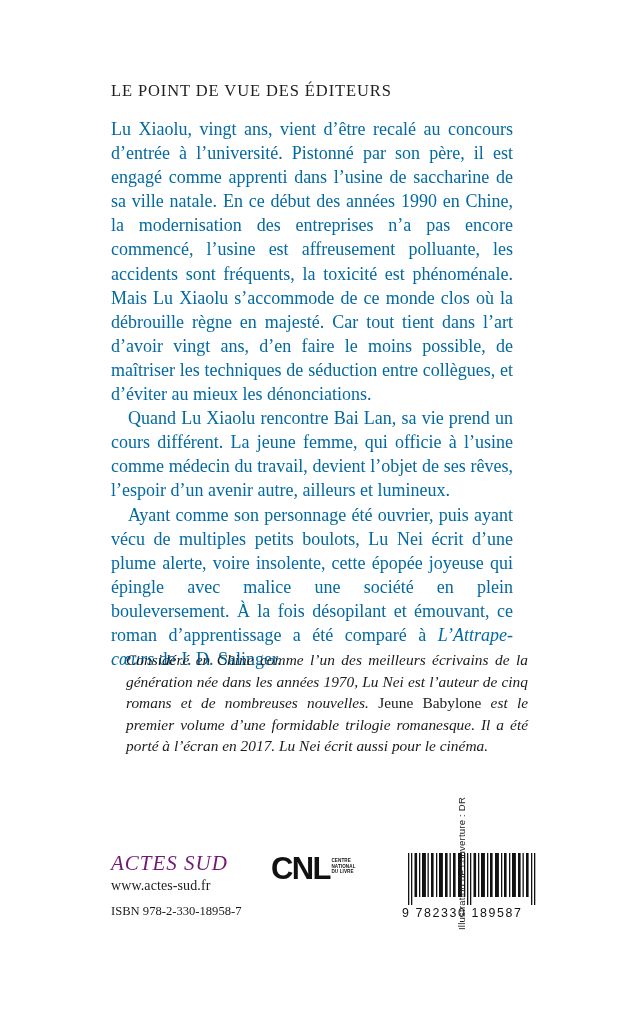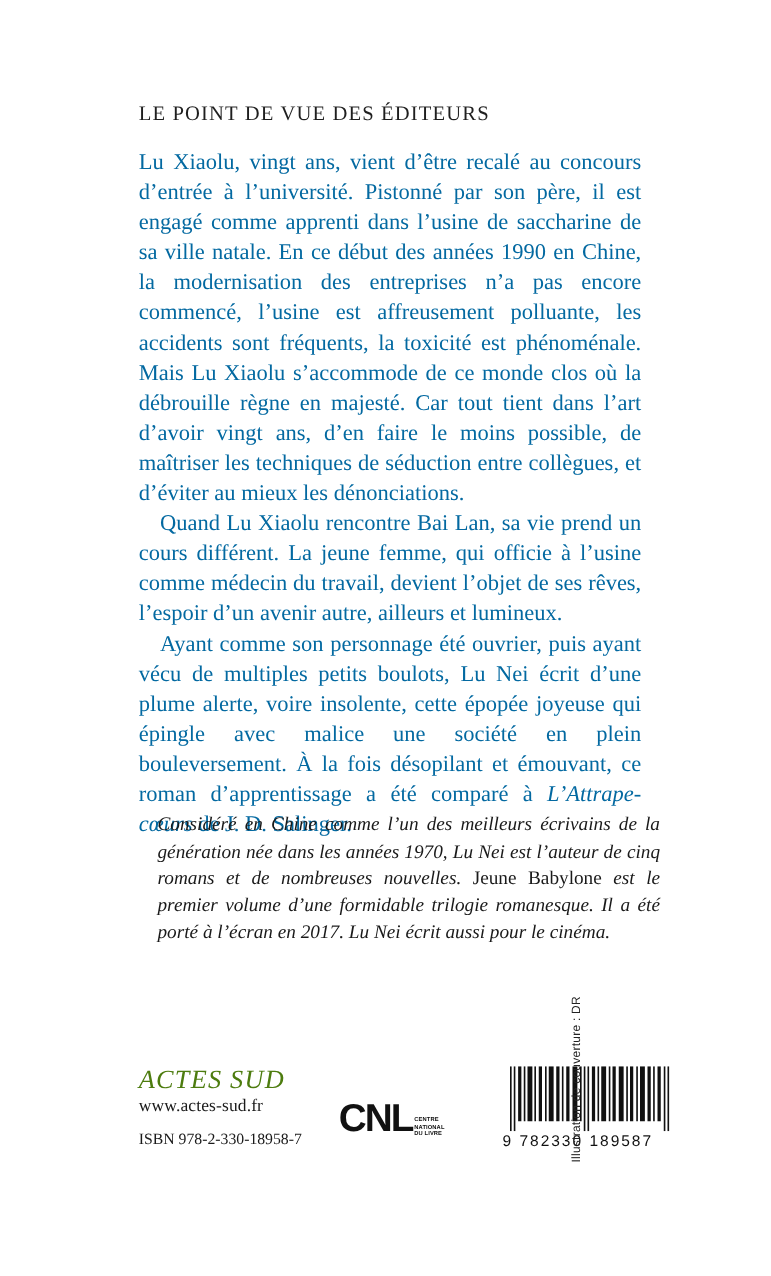--- a/index.html
+++ b/index.html
@@ -85,21 +85,21 @@
 
   .publisher-block {
     position: absolute;
     left: 0;
     top: 0;
   }
   .publisher-name {
     font-style: italic;
     font-size: 21px;
     letter-spacing: 1px;
-    color: #4d7c0f;
+    color: #701a75;
     line-height: 1;
   }
   .publisher-url {
     font-size: 14px;
     color: #1a1a1a;
     margin-top: 4px;
     letter-spacing: 0.1px;
   }
 
   .legal-block {
@@ -111,22 +111,21 @@
     color: #1a1a1a;
     white-space: nowrap;
   }
 
   
   .cnl-logo {
     position: absolute;
     left: 160px;
     top: 1px;
     display: flex;
-    align-items: flex-end;
-    margin-top: 26px;
+    align-items: flex-start;
   }
   .cnl-mark {
     font-family: "Liberation Sans", sans-serif;
     font-weight: bold;
     font-size: 31px;
     line-height: 30px;
     letter-spacing: -1.6px;
     color: #111111;
   }
   .cnl-sub {

